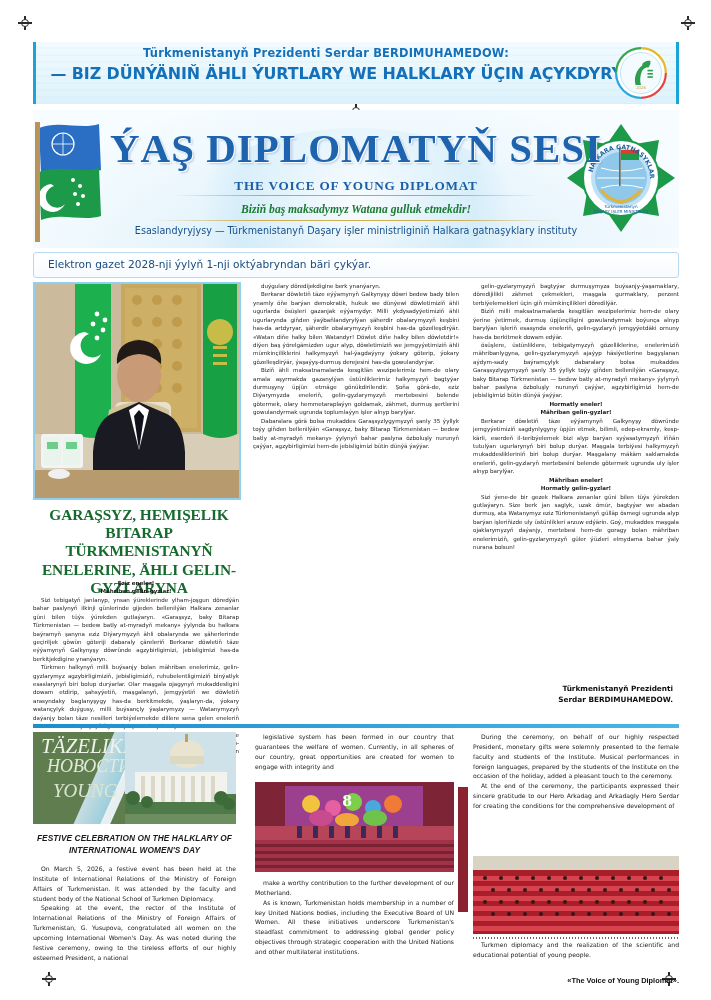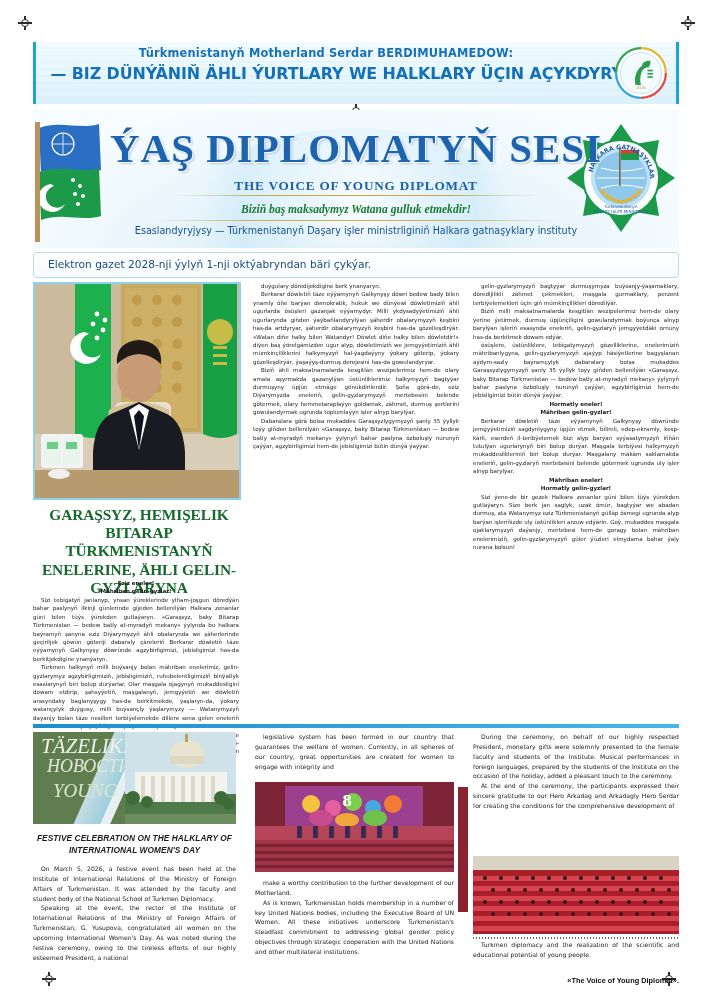--- a/index.html
+++ b/index.html
@@ -392,21 +392,21 @@
   <div class="reg-mark" id="reg-br">
       <span class="dot"></span>
     </div>
   <div class="reg-mark" id="reg-mid-top">
       <span class="dot"></span>
     </div>
 
   <div class="top-banner">
     <div class="banner-lines"></div>
     <div class="banner-text">
-      <div class="banner-line1">Türkmenistanyň Motherland Serdar BERDIMUHAMEDOW:</div>
+      <div class="banner-line1">Türkmenistanyň Prezidenti Serdar BERDIMUHAMEDOW:</div>
       <div class="banner-line2">— BIZ DÜNÝÄNIŇ ÄHLI ÝURTLARY WE HALKLARY ÜÇIN AÇYKDYRYS!</div>
     </div>
     <svg class="banner-emblem" viewBox="0 0 100 100">
       <circle cx="50" cy="50" r="46" fill="#ffffff"></circle>
       <circle cx="50" cy="50" r="46" fill="none" stroke="#e8423a" stroke-width="4" stroke-dasharray="72 217"></circle>
       <circle cx="50" cy="50" r="46" fill="none" stroke="#2ba5e0" stroke-width="4" stroke-dasharray="72 217" stroke-dashoffset="-72"></circle>
       <circle cx="50" cy="50" r="46" fill="none" stroke="#36a84c" stroke-width="4" stroke-dasharray="72 217" stroke-dashoffset="-144"></circle>
       <circle cx="50" cy="50" r="46" fill="none" stroke="#e8b62a" stroke-width="4" stroke-dasharray="73 217" stroke-dashoffset="-216"></circle>
       <circle cx="50" cy="50" r="38" fill="#f4fbfe" stroke="#8fd0ee" stroke-width="1"></circle>
       <path d="M40 72 C36 58 42 44 52 36 C58 31 64 30 68 32 L64 40 C57 39 52 44 50 52 C48 60 48 66 50 72 Z" fill="#2e9e4e"></path>
@@ -553,20 +553,24 @@
       <p>Biziň milli maksatnamalarda kesgitlän wezipelerimiz hem-de olary ýerine ýetirmek, durmuş üpjünçiligini gowulandyrmak boýunça alnyp barylýan işleriň esasynda eneleriň, gelin-gyzlaryň jemgyýetdäki ornuny has-da berkitmek dowam edýär.</p>
       <p>ösüşlere, üstünliklere, tebigatymyzyň gözelliklerine, enelerimiziň mähribanlygyna, gelin-gyzlarymyzyň ajaýyp häsiýetlerine bagyşlanan aýdym-sazly baýramçylyk dabaralary bolsa mukaddes Garaşsyzlygymyzyň şanly 35 ýyllyk toýy giňden bellenilýän «Garaşsyz, baky Bitarap Türkmenistan — bedew batly at-myradyň mekany» ýylynyň bahar paslyna özboluşly nurunyň çaýýar, agzybirligimizi hem-de jebisligimizi bütin dünýä ýaýýar.</p>
       <p class="c">Hormatly eneler!</p>
       <p class="c">Mähriban gelin-gyzlar!</p>
       <p>Berkarar döwletiň täze eýýamynyň Galkynyşy döwründe jemgyýetimiziň sagdynlygyny üpjün etmek, bilimli, edep-ekramly, kesp-kärli, eserdeň il-teribýelemek bizi alyp barýan syýasatymyzyň iňňän tutulýan ugurlarynyň biri bolup durýar. Maşgala terbiýesi halkymyzyň mukaddeslikleriniň biri bolup durýar. Maşgalany mäkäm saklamakda eneleriň, gelin-gyzlaryň mertebesini belende götermek ugrunda uly işler alnyp barylýar.</p>
       <p class="c">Mähriban eneler!</p>
       <p class="c">Hormatly gelin-gyzlar!</p>
       <p>Sizi ýene-de bir gezek Halkara zenanlar güni bilen tüýs ýürekden gutlaýaryn. Size berk jan saglyk, uzak ömür, bagtyýar we abadan durmuş, ata Watanymyz eziz Türkmenistanyň gülläp ösmegi ugrunda alyp barýan işleriňizde uly üstünlikleri arzuw edýärin. Goý, mukaddes maşgala ojaklarymyzyň daýanjy, mertebesi hem-de goragy bolan mähriban enelerimiziň, gelin-gyzlarymyzyň güler ýüzleri elmydama bahar ýaly nurana bolsun!</p>
     </div>
 
+    <div class="sig">
+      <div>Türkmenistanyň Prezidenti</div>
+      <div>Serdar BERDIMUHAMEDOW.</div>
+    </div>
   </div>
 
   <div class="blue-rule"></div>
 
   <div class="news-area">
 
     <div class="tazelikler-logo">
       <div class="tz-stripe"></div>
       <div class="tz-stripe2"></div>
       <div class="tz-word" id="tz1">TÄZELIKLER</div>

